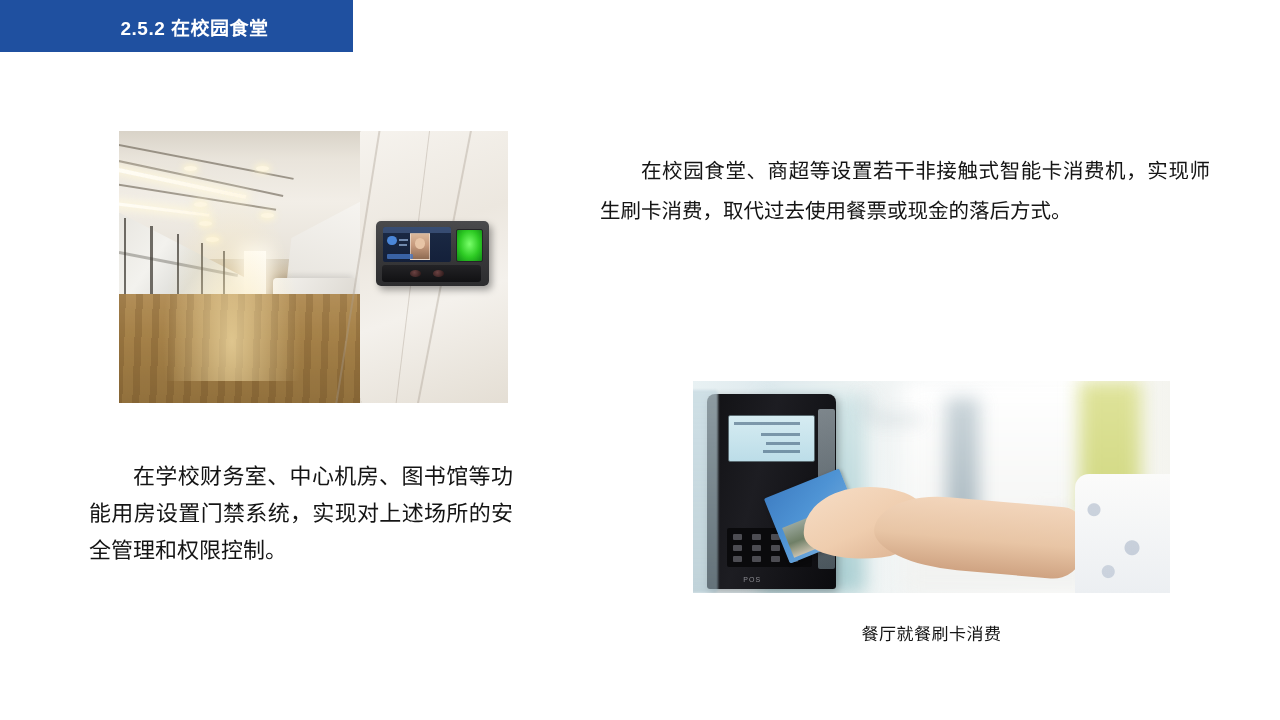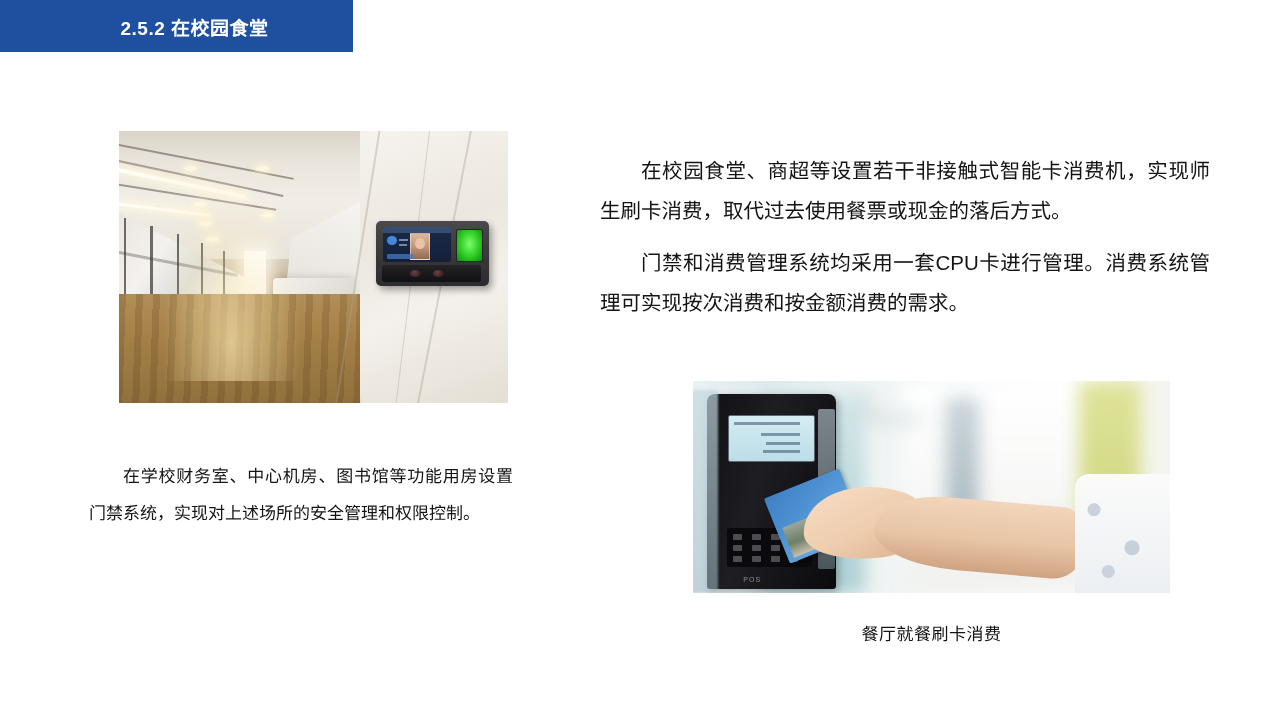--- a/index.html
+++ b/index.html
@@ -59,21 +59,21 @@
 
   
   .left-text {
     position: absolute;
     left: 89px;
     top: 458px;
     width: 424px;
   }
   .left-text p {
     margin: 0;
-    font-size: 17px;
+    font-size: 22px;
     line-height: 37px;
     text-indent: 2em;
     text-align: justify;
     text-justify: inter-ideograph;
     color: #141414;
   }
 
   
   .figure-access {
     position: absolute;
@@ -538,21 +538,20 @@
       <div class="terminal-camera">
         <span class="cam-dot" style="left:28%;"></span>
         <span class="cam-dot" style="left:52%;"></span>
       </div>
     </div>
   </div>
 </div>
 
 <div class="right-text">
   <p>在校园食堂、商超等设置若干非接触式智能卡消费机，实现师生刷卡消费，取代过去使用餐票或现金的落后方式。</p>
-  <p>门禁和消费管理系统均采用一套CPU卡进行管理。消费系统管理可实现按次消费和按金额消费的需求。</p>
 </div>
 
 <div class="left-text">
   <p>在学校财务室、中心机房、图书馆等功能用房设置门禁系统，实现对上述场所的安全管理和权限控制。</p>
 </div>
 
 <div class="figure-pay">
   <div class="pay-inner">
 
     <div class="bg-blob bg-teal"></div>

